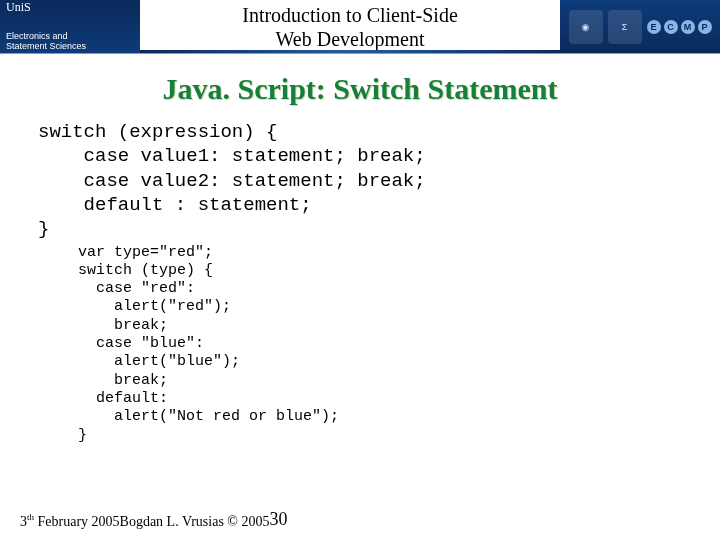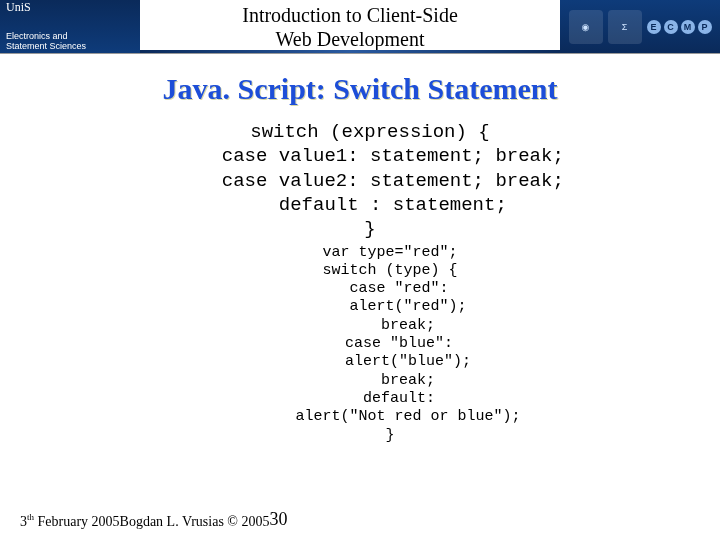--- a/index.html
+++ b/index.html
@@ -77,27 +77,26 @@
     width:14px;height:14px;border-radius:50%;
     background:#8ab4e8;color:#0a2a5a;
     font-size:9px;font-family:Arial;font-weight:bold;
     display:flex;align-items:center;justify-content:center;
   }
   .slide-title {
     text-align: center;
     font-family: "Times New Roman", serif;
     font-weight: bold;
     font-size: 30px;
-    color: #1d4ed8;
+    color: #15803d;
     margin-top: 18px;
     text-shadow: 1px 1px 0 #d8d8a8;
   }
   .content {
-    padding: 14px 28px 0 48px;
-    text-align: center;
+    padding: 14px 28px 0 38px;
   }
   .syntax-block {
     font-family: "Courier New", Courier, monospace;
     font-size: 19px;
     line-height: 1.28;
     white-space: pre;
     color: #000;
   }
   .example-block {
     font-family: "Courier New", Courier, monospace;

